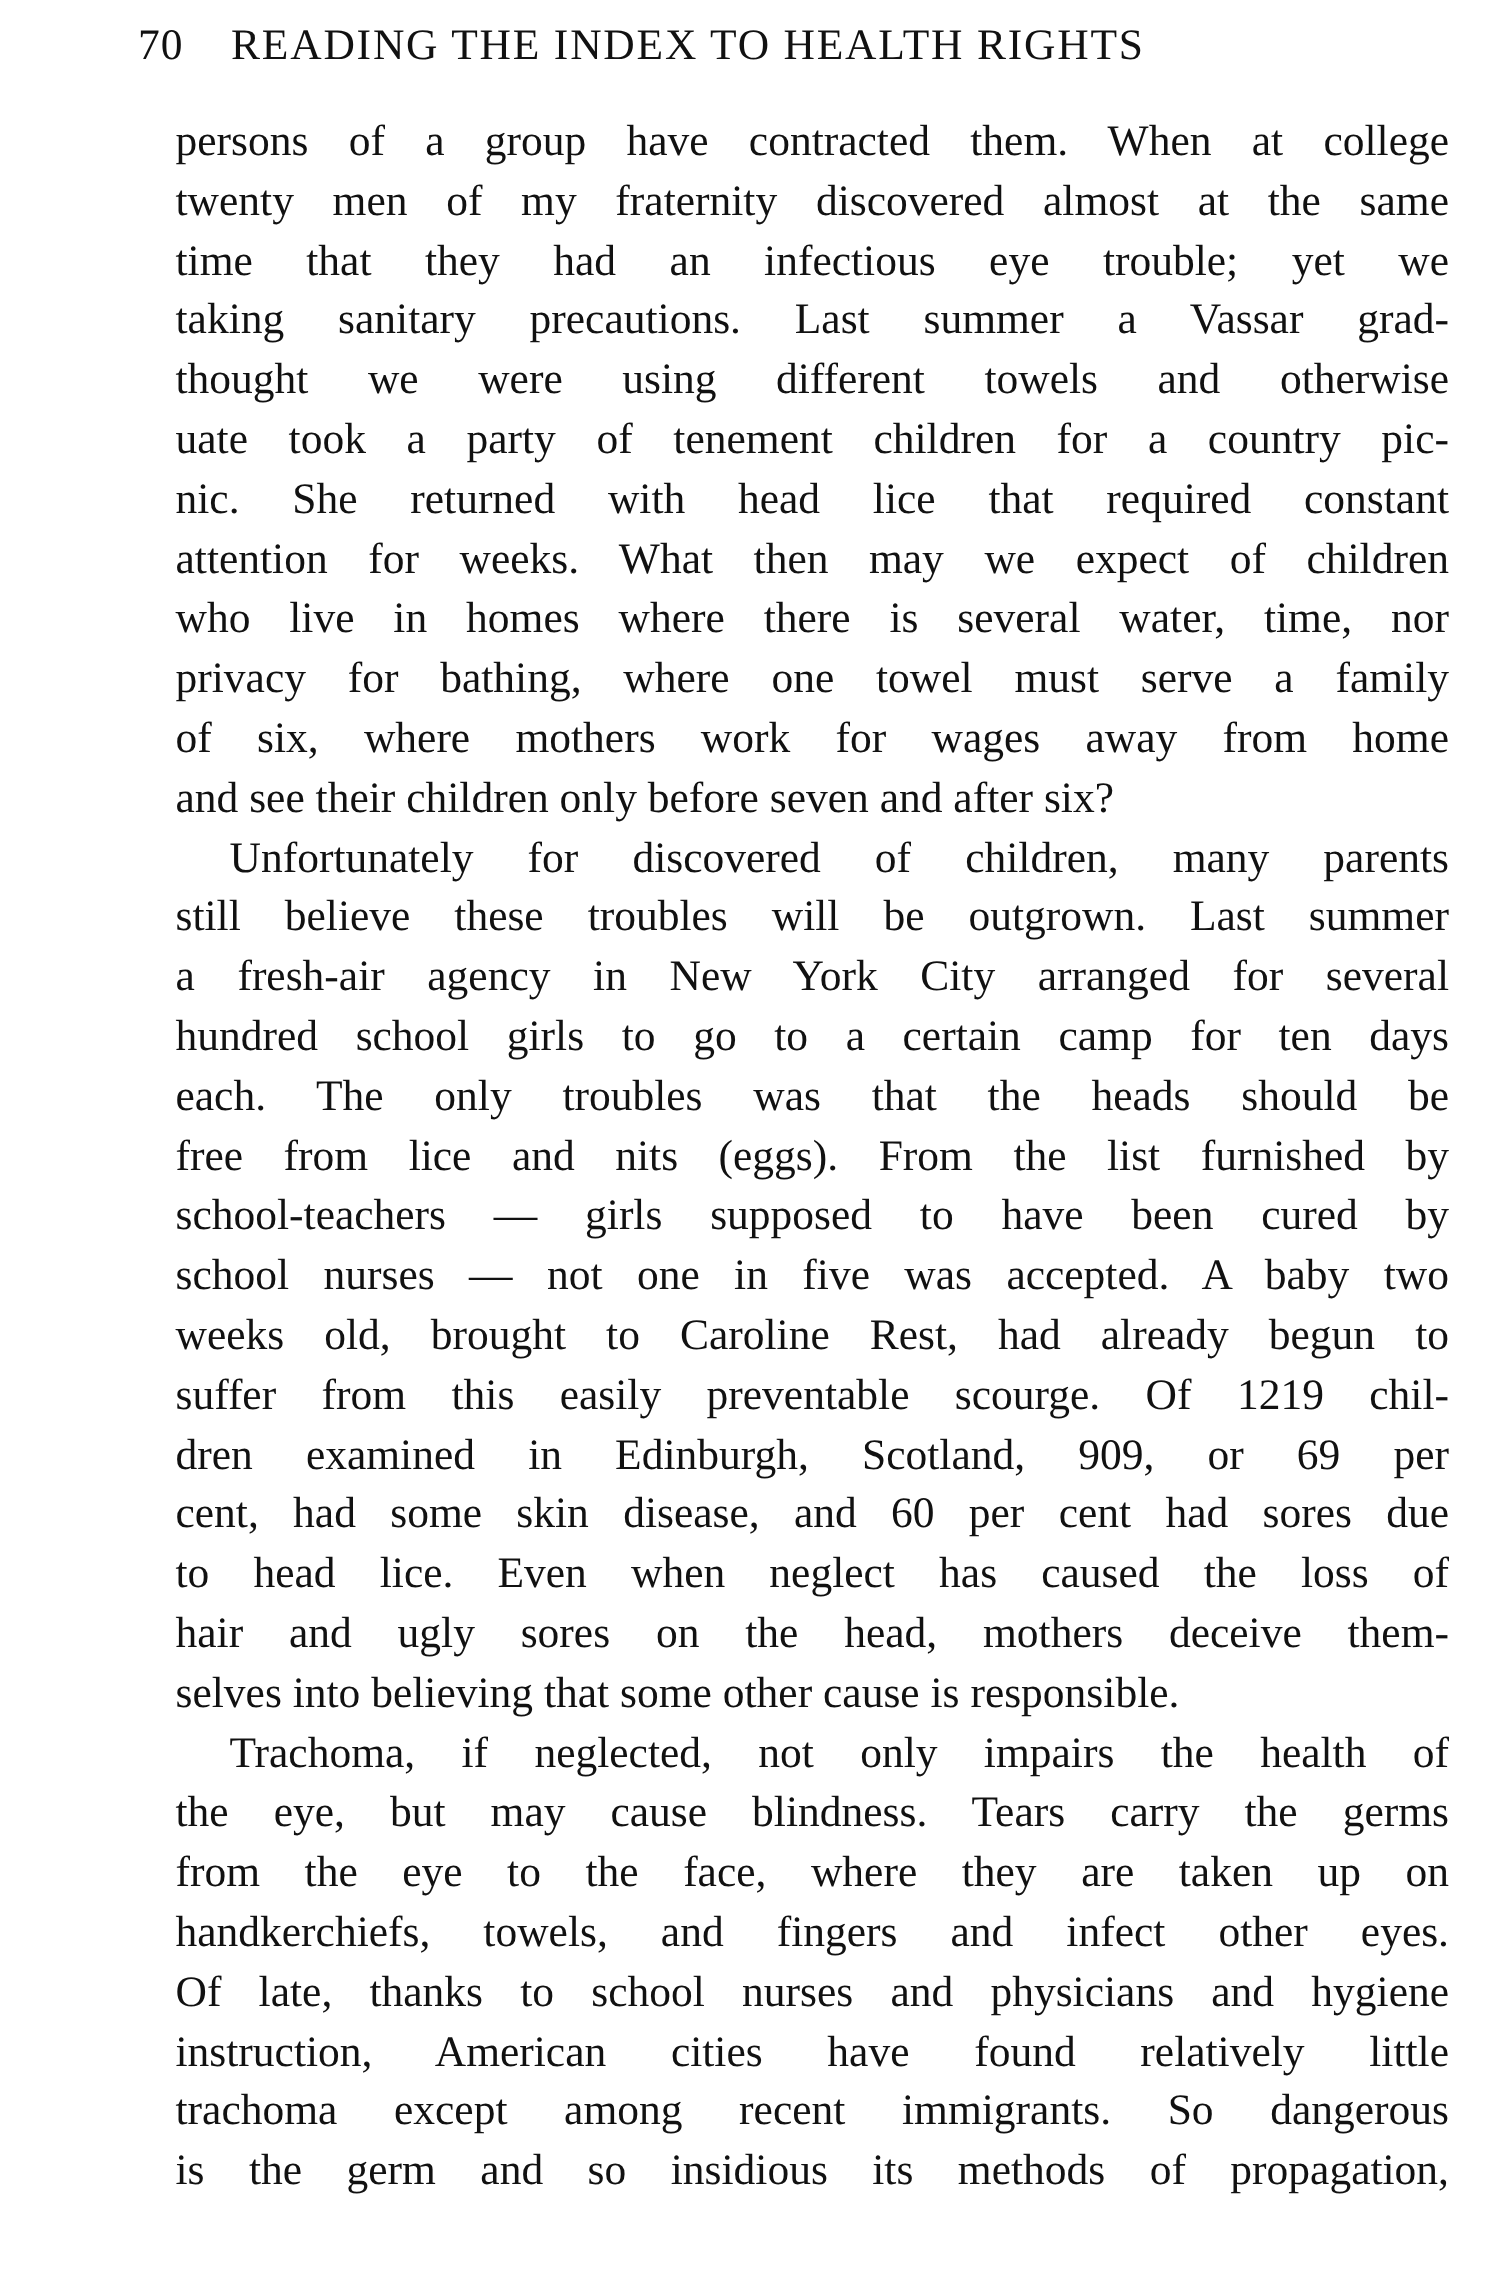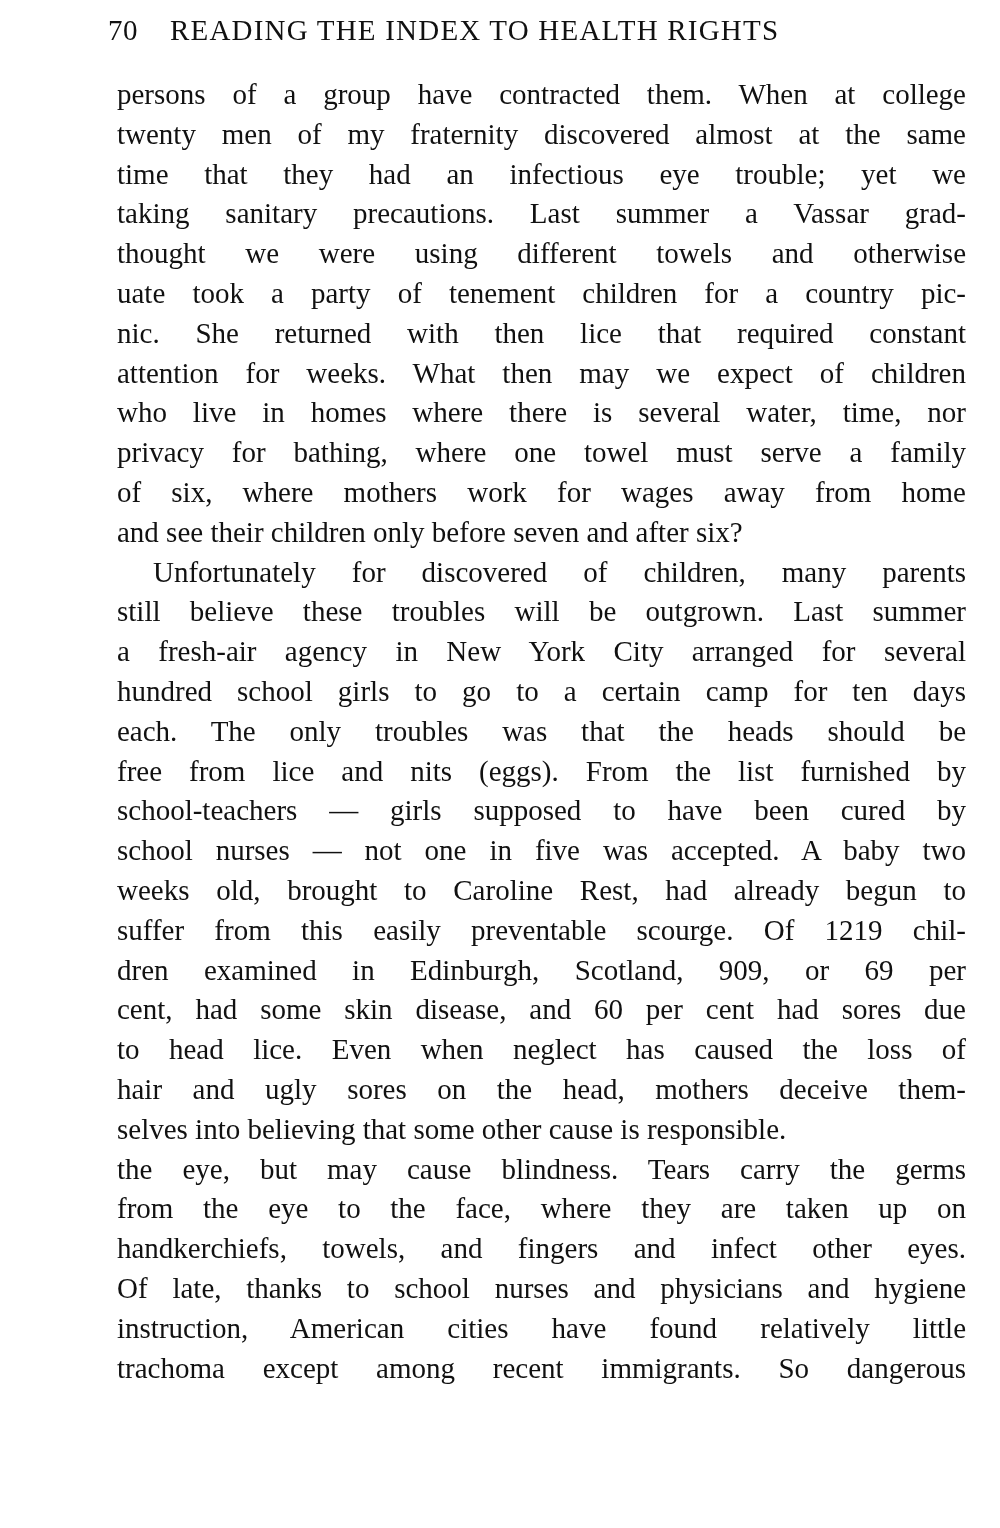--- a/index.html
+++ b/index.html
@@ -10,21 +10,21 @@
     body {
       width: 1000px;
       height: 1528px;
       position: relative;
       overflow: hidden;
       font-family: "Liberation Serif", "DejaVu Serif", serif;
       color: #111111;
     }
     .running-head {
       position: absolute;
-      left: 108px;
+      left: 92px;
       top: 14px;
       width: 860px;
       height: 40px;
       font-size: 29px;
       letter-spacing: 0.6px;
       white-space: nowrap;
     }
     .running-head .page-num {
       display: inline-block;
       width: 62px;
@@ -64,21 +64,21 @@
 
 <div class="body-text">
 
   <div>
     <div class="line">persons of a group have contracted them.  When at college</div>
     <div class="line">twenty men of my fraternity discovered almost at the same</div>
     <div class="line">time that they had an infectious eye trouble; yet we</div>
     <div class="line">taking sanitary precautions.  Last summer a Vassar grad-</div>
     <div class="line">thought we were using different towels and otherwise</div>
     <div class="line">uate took a party of tenement children for a country pic-</div>
-    <div class="line">nic.  She returned with then lice that required constant</div>
+    <div class="line">nic.  She returned with head lice that required constant</div>
     <div class="line">attention for weeks.  What then may we expect of children</div>
     <div class="line">who live in homes where there is several water, time, nor</div>
     <div class="line">privacy for bathing, where one towel must serve a family</div>
     <div class="line">of six, where mothers work for wages away from home</div>
     <div class="line last">and see their children only before seven and after six?</div>
   </div>
 
   <div>
     <div class="line indent">Unfortunately for discovered of children, many parents</div>
     <div class="line">still believe these troubles will be outgrown.  Last summer</div>
@@ -91,20 +91,22 @@
     <div class="line">weeks old, brought to Caroline Rest, had already begun to</div>
     <div class="line">suffer from this easily preventable scourge.  Of 1219 chil-</div>
     <div class="line">dren examined in Edinburgh, Scotland, 909, or 69 per</div>
     <div class="line">cent, had some skin disease, and 60 per cent had sores due</div>
     <div class="line">to head lice.  Even when neglect has caused the loss of</div>
     <div class="line">hair and ugly sores on the head, mothers deceive them-</div>
     <div class="line last">selves into believing that some other cause is responsible.</div>
   </div>
 
   <div>
+    <div class="line indent">Trachoma, if neglected, not only impairs the health of</div>
     <div class="line">the eye, but may cause blindness.  Tears carry the germs</div>
     <div class="line">from the eye to the face, where they are taken up on</div>
     <div class="line">handkerchiefs, towels, and fingers and infect other eyes.</div>
     <div class="line">Of late, thanks to school nurses and physicians and hygiene</div>
     <div class="line">instruction, American cities have found relatively little</div>
     <div class="line">trachoma except among recent immigrants.  So dangerous</div>
+    <div class="line">is the germ and so insidious its methods of propagation,</div>
   </div>
 </div>
 
 </body></html>

